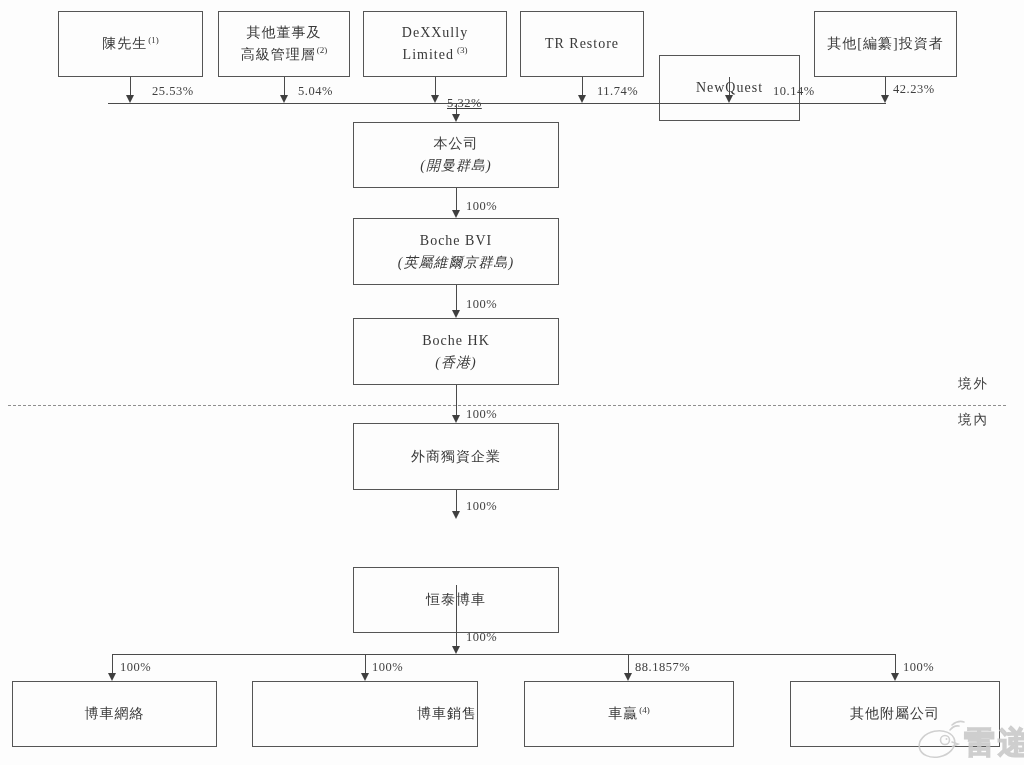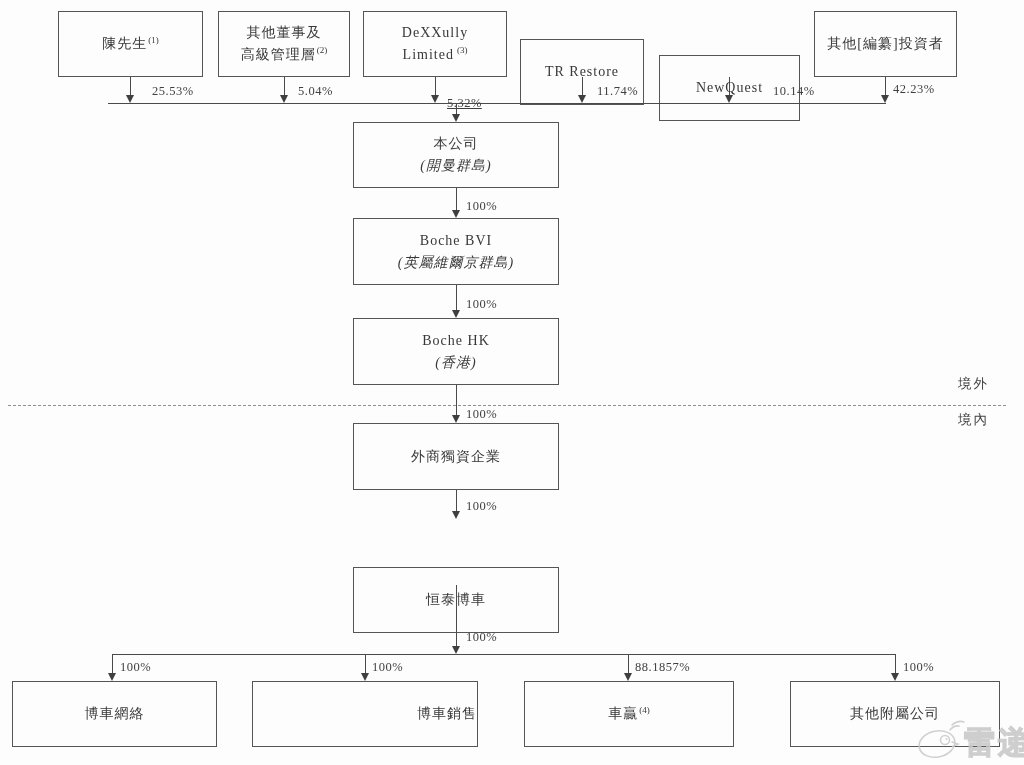--- a/index.html
+++ b/index.html
@@ -37,21 +37,21 @@
     <div><span>陳先生</span><sup class="sp">(1)</sup></div>
   </div>
   <div class="box" style="left:218px;top:11px;width:132px;height:66px;">
     <div>其他董事及</div>
     <div><span>高級管理層</span><sup class="sp">(2)</sup></div>
   </div>
   <div class="box" style="left:363px;top:11px;width:144px;height:66px;">
     <div>DeXXully</div>
     <div><span>Limited</span><sup class="sp" style="margin-left:3px;">(3)</sup></div>
   </div>
-  <div class="box" style="left:520px;top:11px;width:124px;height:66px;margin-top:28px;">
+  <div class="box" style="left:520px;top:11px;width:124px;height:66px;">
     <div>TR Restore</div>
   </div>
   <div class="box" style="left:659px;top:11px;width:141px;height:66px;margin-top:44px;">
     <div>NewQuest</div>
   </div>
   <div class="box" style="left:814px;top:11px;width:143px;height:66px;">
     <div>其他[編纂]投資者</div>
   </div>
 
   <div class="vl" style="left:130px;top:77px;height:19px;"></div>

